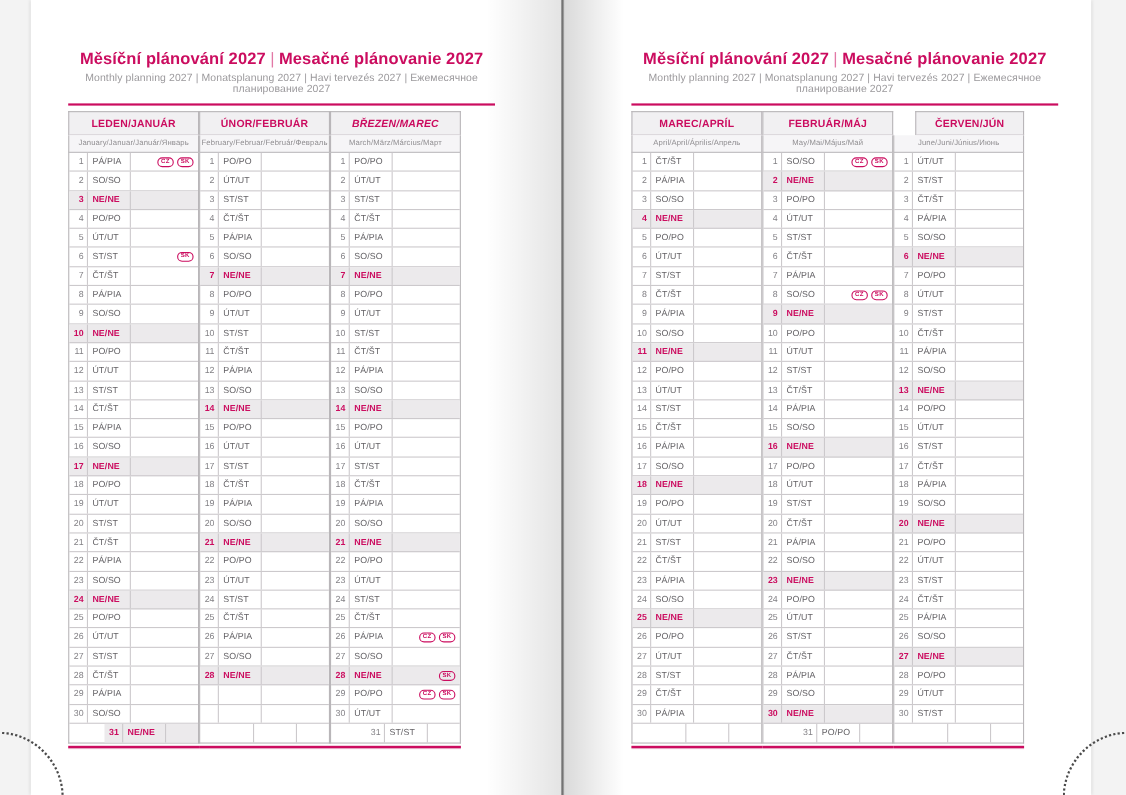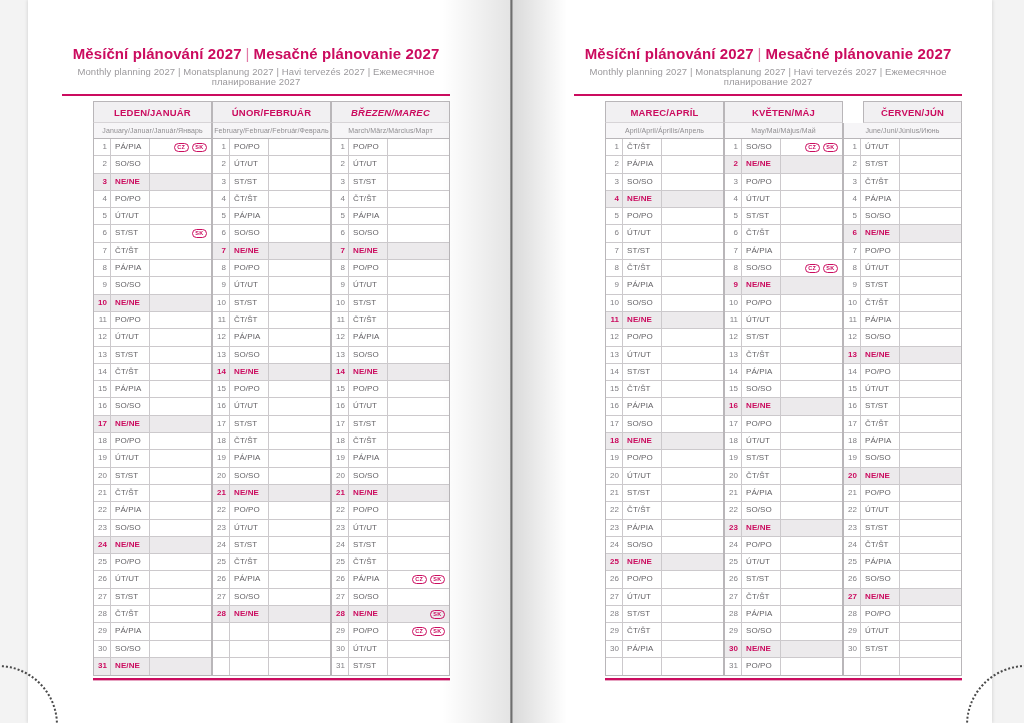--- a/index.html
+++ b/index.html
@@ -30,35 +30,35 @@
   .page-inner { position:absolute; top:0; bottom:16px; }
   .page-left  .page-inner { left:34px; width:388px; }
   .page-right .page-inner { left:62px; width:388px; }
 
   .page-header { text-align:center; padding-top:46px; }
   .page-title { font-size:15px; line-height:16px; font-weight:bold; letter-spacing:0.1px; }
   .page-title .sep { font-weight:normal; opacity:0.55; padding:0 4px; }
   .page-subtitle { margin-top:5px; font-size:9.5px; line-height:10px; color:#9b999c; letter-spacing:0.1px; }
   .header-rule { margin-top:7px; height:2px; }
 
-  .months { display:flex; justify-content:flex-end; margin-top:5px; }
+  .months { display:flex; justify-content:flex-start; margin-top:5px; }
   .month { width:119px; }
   .month-name {
     height:22px; line-height:22px; text-align:center;
     background:#f1f0f2; border:1px solid #b9b6b9; border-bottom:1px solid #d7d4d7;
     font-size:9.5px; font-weight:bold; letter-spacing:0.2px;
   }
   .month-sub {
     height:16px; line-height:16px; text-align:center;
     background:#f6f5f7; border:1px solid #b9b6b9; border-top:none;
     font-size:7px; color:#908e91; letter-spacing:0.1px;
   }
   .rows { border:1px solid #b9b6b9; border-top:none; background:#fff; }
   .day-row { display:flex; height:17.3px; border-bottom:1px solid #ccc9cc; }
-  .day-row:last-child { border-bottom:none; }
+  .day-row:last-child { border-bottom:none;margin-left:32px; }
   .cell-num {
     width:17px; flex:0 0 17px; border-right:1px solid #ccc9cc;
     font-size:8px; color:#828085; text-align:right; padding-right:3px; line-height:16.5px;
   }
   .cell-dow {
     width:39px; flex:0 0 39px; border-right:1px solid #ccc9cc;
     font-size:8px; color:#636165; padding-left:4px; line-height:16.5px; letter-spacing:0.1px;
   }
   .cell-note {
     flex:1; display:flex; justify-content:flex-end; align-items:center;
@@ -762,21 +762,21 @@
               </div>
               <div class="day-row">
                 <div class="cell-num"></div>
                 <div class="cell-dow"></div>
                 <div class="cell-note"></div>
               </div>
             </div>
             <div class="month-underline" style="border-top-color: rgb(203, 12, 95); border-bottom-color: rgb(230, 164, 193);"></div>
           </div>
           <div class="month">
-            <div class="month-name" style="color: rgb(203, 12, 95);">KVĚTEN/MÁJ</div>
+            <div class="month-name" style="color: rgb(203, 12, 95);">FEBRUÁR/MÁJ</div>
             <div class="month-sub">May/Mai/Május/Май</div>
             <div class="rows">
               <div class="day-row">
                 <div class="cell-num">1</div>
                 <div class="cell-dow">SO/SO</div>
                 <div class="cell-note">
                   <span class="badge" style="color: rgb(203, 12, 95); border: 1px solid rgb(203, 12, 95);">CZ</span>
                   <span class="badge" style="color: rgb(203, 12, 95); border: 1px solid rgb(203, 12, 95);">SK</span>
                 </div>
               </div>

